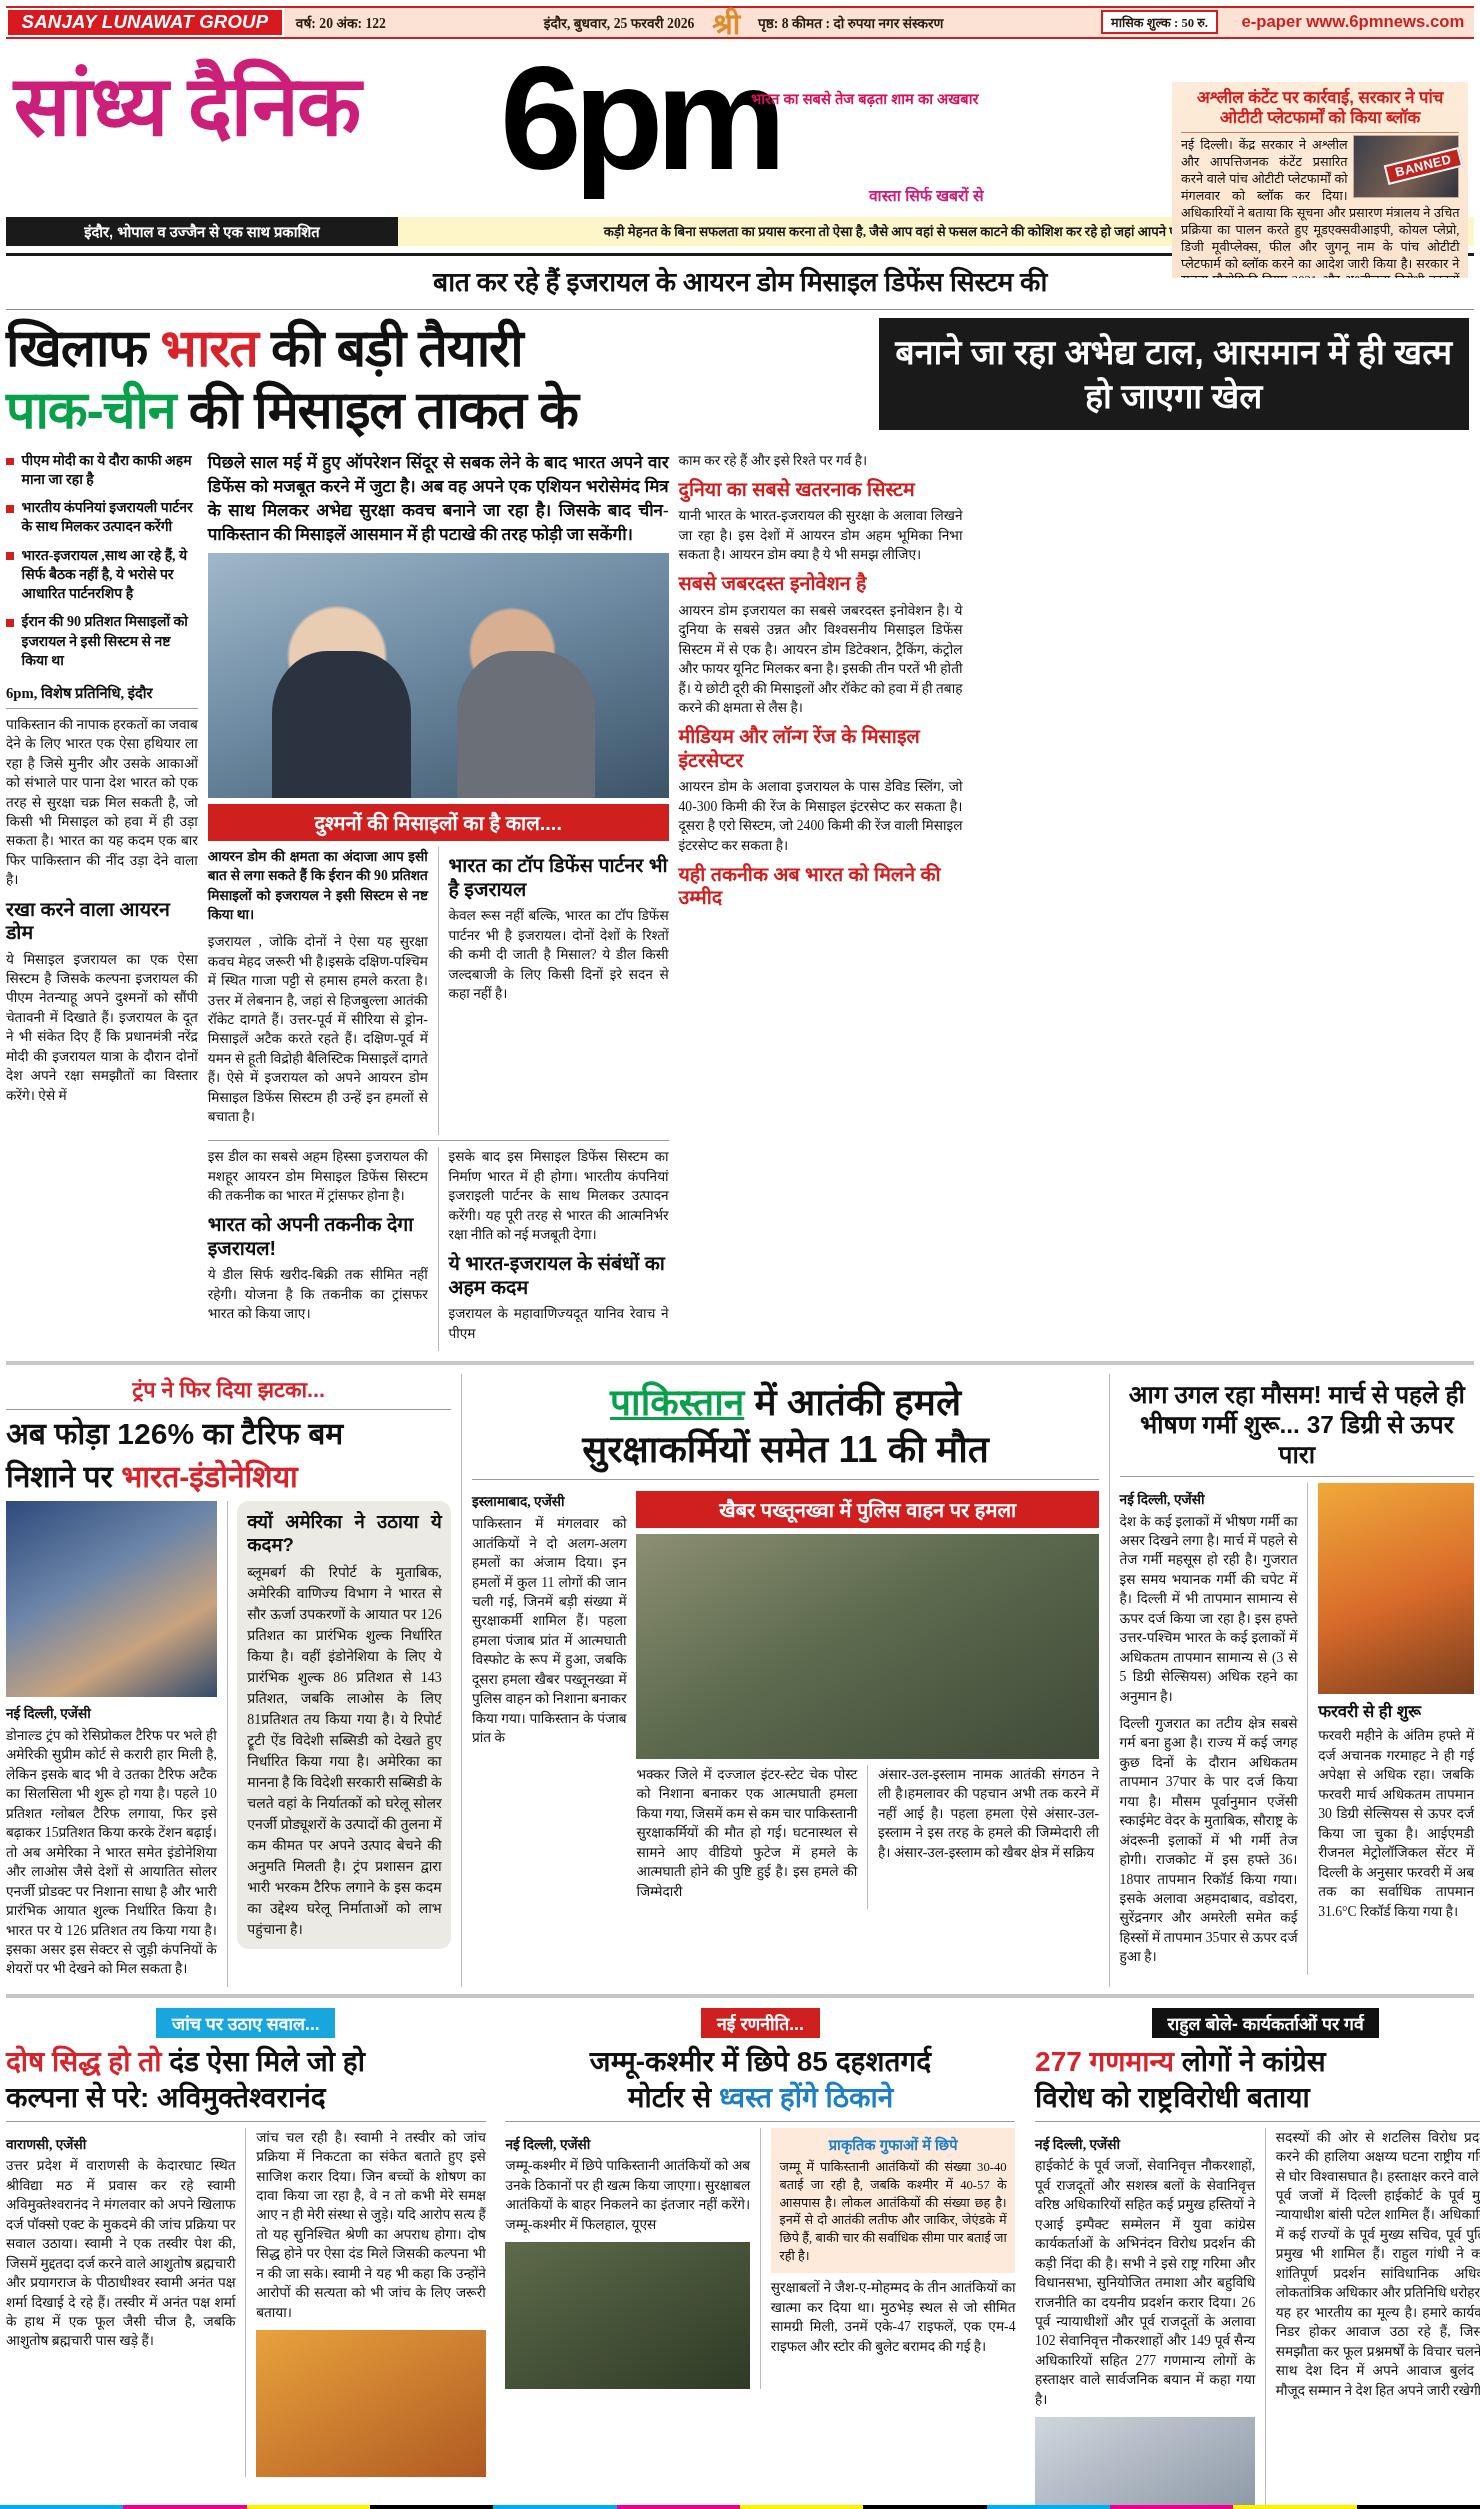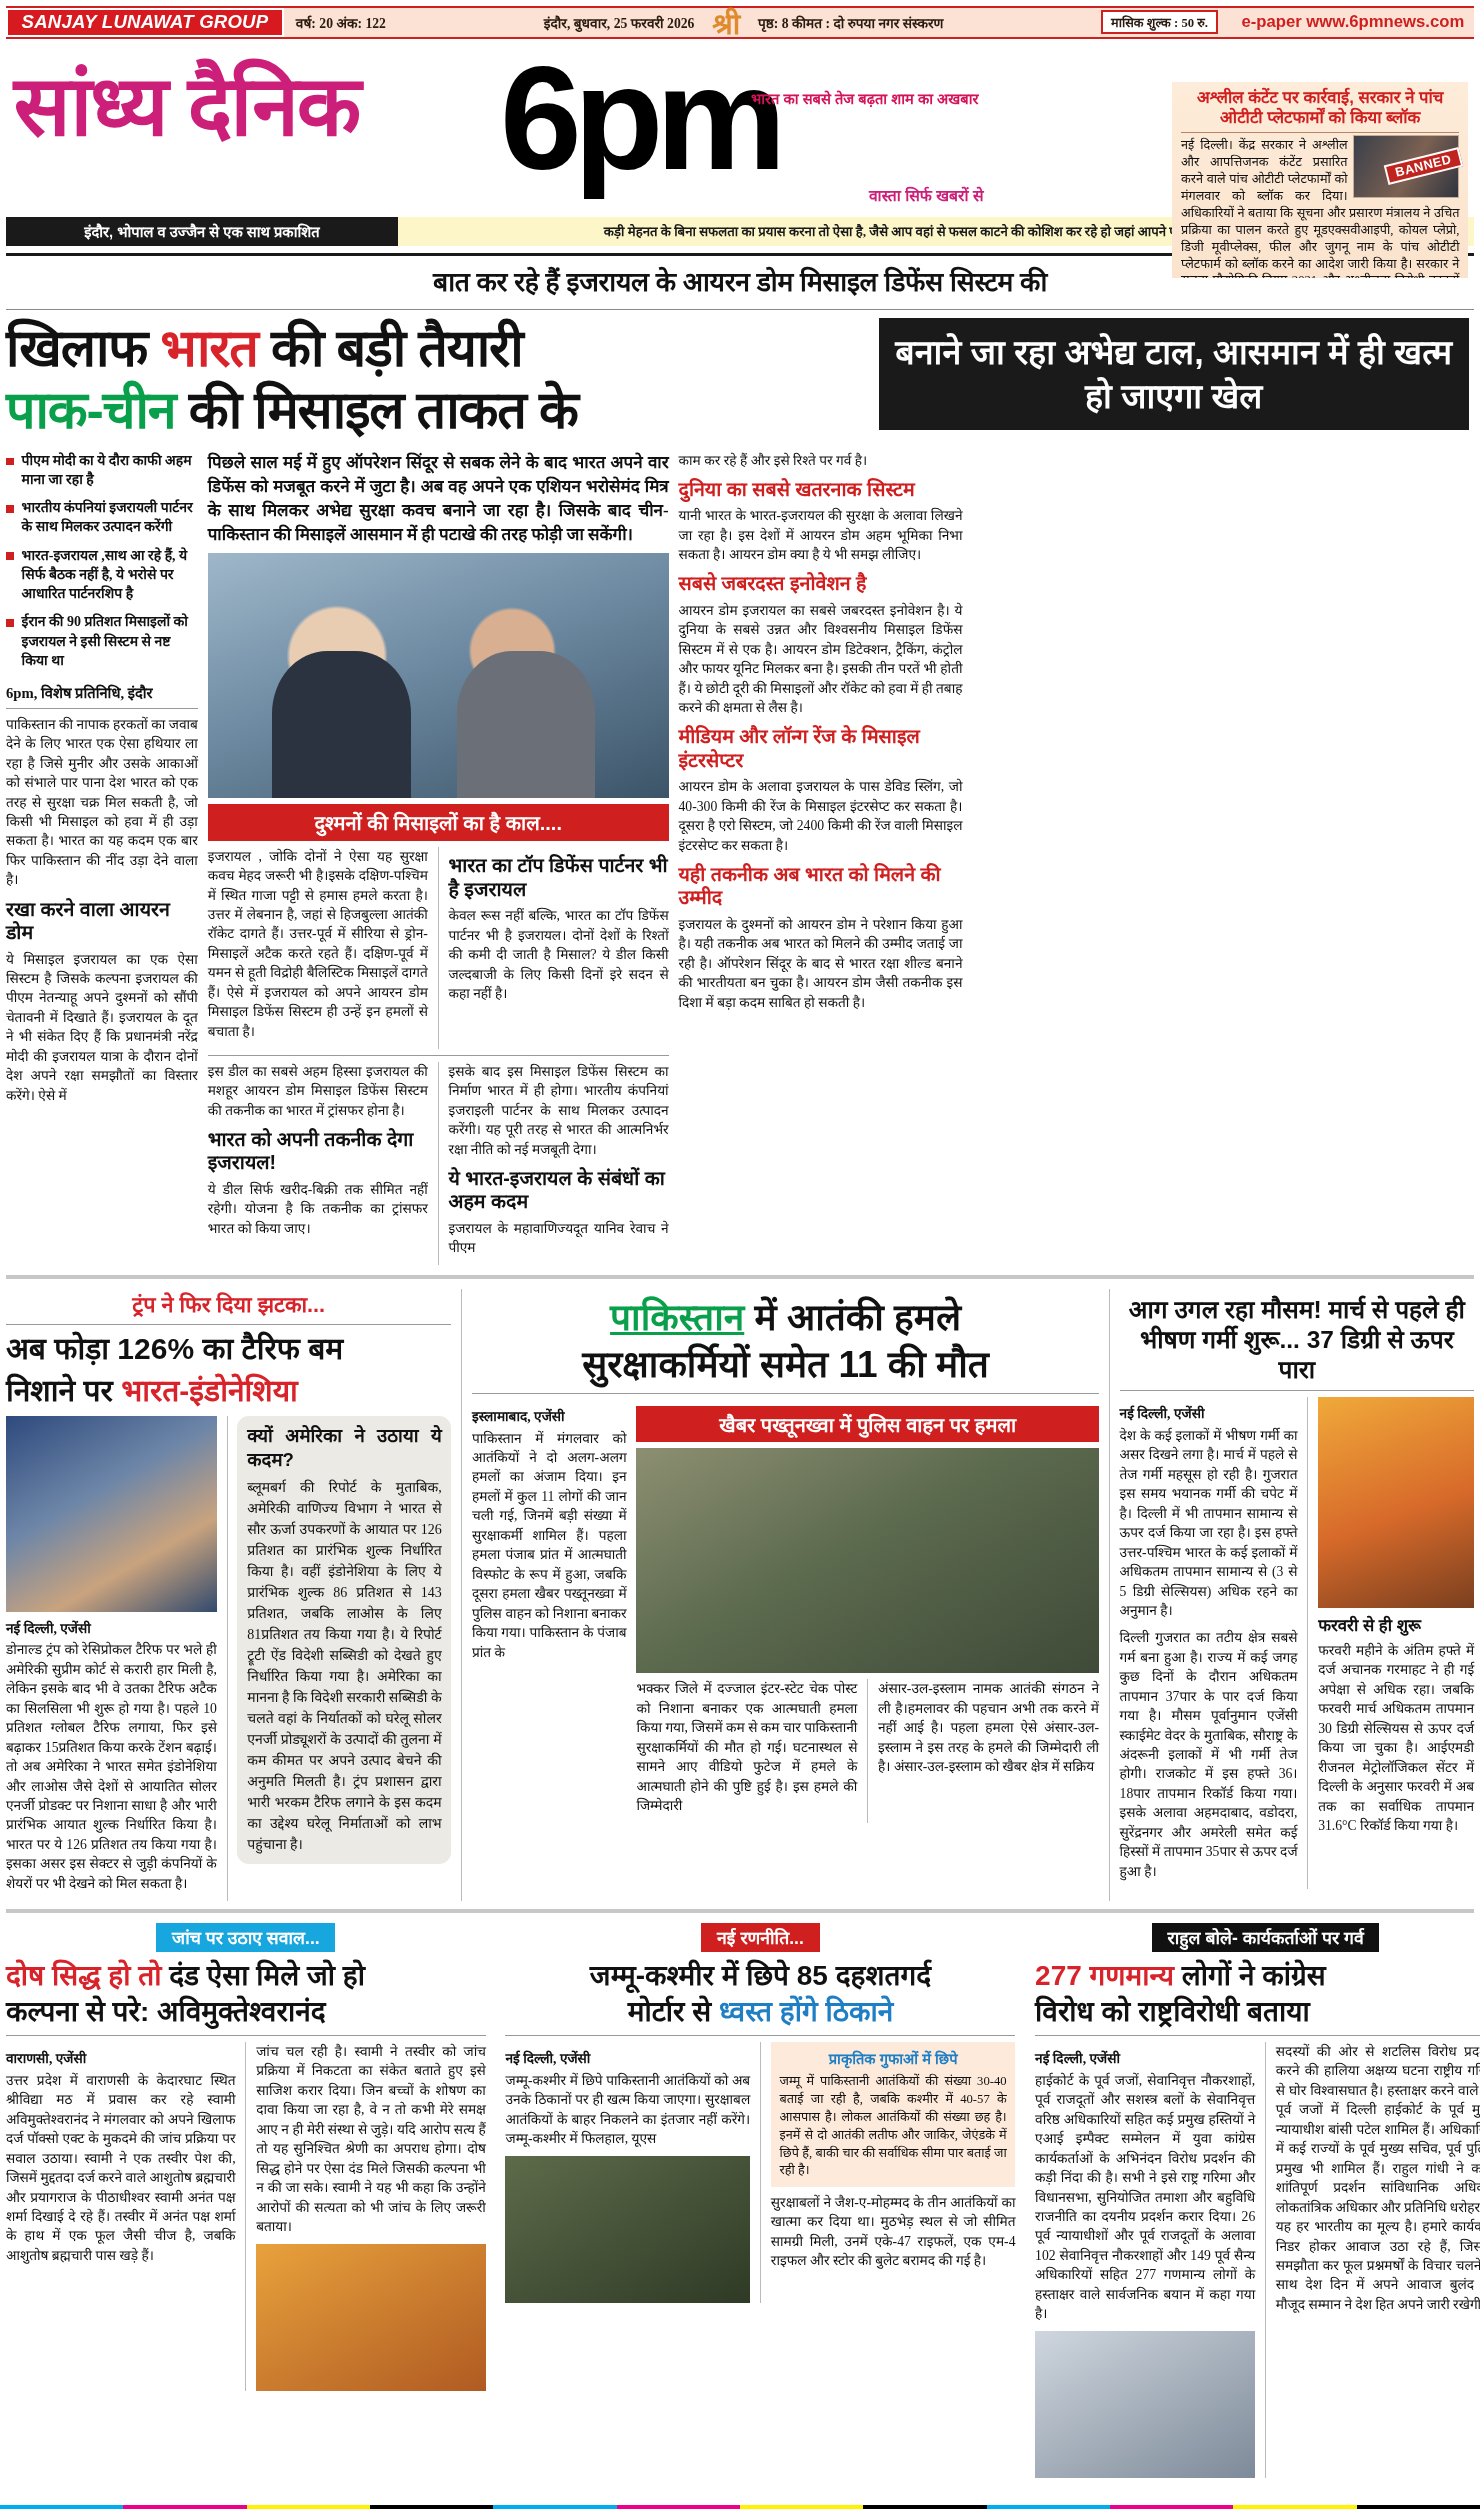--- a/index.html
+++ b/index.html
@@ -339,20 +339,21 @@
       <p class="body">ये मिसाइल इजरायल का एक ऐसा सिस्टम है जिसके कल्पना इजरायल की पीएम नेतन्याहू अपने दुश्मनों को सौंपी चेतावनी में दिखाते हैं। इजरायल के दूत ने भी संकेत दिए हैं कि प्रधानमंत्री नरेंद्र मोदी की इजरायल यात्रा के दौरान दोनों देश अपने रक्षा समझौतों का विस्तार करेंगे। ऐसे में</p>
     </div>
 
     <div class="colB">
       <p class="intro">पिछले साल मई में हुए ऑपरेशन सिंदूर से सबक लेने के बाद भारत अपने वार डिफेंस को मजबूत करने में जुटा है। अब वह अपने एक एशियन भरोसेमंद मित्र के साथ मिलकर अभेद्य सुरक्षा कवच बनाने जा रहा है। जिसके बाद चीन-पाकिस्तान की मिसाइलें आसमान में ही पटाखे की तरह फोड़ी जा सकेंगी।</p>
       <div class="photo"></div>
       <div class="ribbon">दुश्मनों की मिसाइलों का है काल....</div>
 
       <div style="display:flex; gap:9.8px;">
         <div style="width:223px">
+          <p class="body" style="font-weight:700">आयरन डोम की क्षमता का अंदाजा आप इसी बात से लगा सकते हैं कि ईरान की 90 प्रतिशत मिसाइलों को इजरायल ने इसी सिस्टम से नष्ट किया था।</p>
           <p class="body">इजरायल , जोकि दोनों ने ऐसा यह सुरक्षा कवच मेहद जरूरी भी है।इसके दक्षिण-पश्चिम में स्थित गाजा पट्टी से हमास हमले करता है। उत्तर में लेबनान है, जहां से हिजबुल्ला आतंकी रॉकेट दागते हैं। उत्तर-पूर्व में सीरिया से ड्रोन-मिसाइलें अटैक करते रहते हैं। दक्षिण-पूर्व में यमन से हूती विद्रोही बैलिस्टिक मिसाइलें दागते हैं। ऐसे में इजरायल को अपने आयरन डोम मिसाइल डिफेंस सिस्टम ही उन्हें इन हमलों से बचाता है।</p>
         </div>
         <div class="vline"></div>
         <div style="width:223px">
           <div class="subhead">भारत का टॉप डिफेंस पार्टनर भी है इजरायल</div>
           <p class="body">केवल रूस नहीं बल्कि, भारत का टॉप डिफेंस पार्टनर भी है इजरायल। दोनों देशों के रिश्तों की कमी दी जाती है मिसाल? ये डील किसी जल्दबाजी के लिए किसी दिनों इरे सदन से कहा नहीं है।</p>
         </div>
       </div>
 
       <div class="divider"></div>
@@ -373,21 +374,20 @@
 
     <div class="colC">
       <p class="body">काम कर रहे हैं और इसे रिश्ते पर गर्व है।</p>
       <div class="subhead red">दुनिया का सबसे खतरनाक सिस्टम</div>
       <p class="body">यानी भारत के भारत-इजरायल की सुरक्षा के अलावा लिखने जा रहा है। इस देशों में आयरन डोम अहम भूमिका निभा सकता है। आयरन डोम क्या है ये भी समझ लीजिए।</p>
       <div class="subhead red">सबसे जबरदस्त इनोवेशन है</div>
       <p class="body">आयरन डोम इजरायल का सबसे जबरदस्त इनोवेशन है। ये दुनिया के सबसे उन्नत और विश्वसनीय मिसाइल डिफेंस सिस्टम में से एक है। आयरन डोम डिटेक्शन, ट्रैकिंग, कंट्रोल और फायर यूनिट मिलकर बना है। इसकी तीन परतें भी होती हैं। ये छोटी दूरी की मिसाइलों और रॉकेट को हवा में ही तबाह करने की क्षमता से लैस है।</p>
       <div class="subhead red">मीडियम और लॉन्ग रेंज के मिसाइल इंटरसेप्टर</div>
       <p class="body">आयरन डोम के अलावा इजरायल के पास डेविड स्लिंग, जो 40-300 किमी की रेंज के मिसाइल इंटरसेप्ट कर सकता है। दूसरा है एरो सिस्टम, जो 2400 किमी की रेंज वाली मिसाइल इंटरसेप्ट कर सकता है।</p>
       <div class="subhead red">यही तकनीक अब भारत को मिलने की उम्मीद</div>
-      <p class="body">इजरायल के दुश्मनों को आयरन डोम ने परेशान किया हुआ है। यही तकनीक अब भारत को मिलने की उम्मीद जताई जा रही है। ऑपरेशन सिंदूर के बाद से भारत रक्षा शील्ड बनाने की भारतीयता बन चुका है। आयरन डोम जैसी तकनीक इस दिशा में बड़ा कदम साबित हो सकती है।</p>
     </div>
   </div>
 
   <div class="hrule grey" style="margin-top:9.8px"></div>
 
   <div class="midband">
 
     <div class="m1">
       <div style="text-align:center">
         <span style="color:#d8232a;font-family:'Liberation Sans',sans-serif;font-weight:900;font-size:21.6px">ट्रंप ने फिर दिया झटका...</span>

